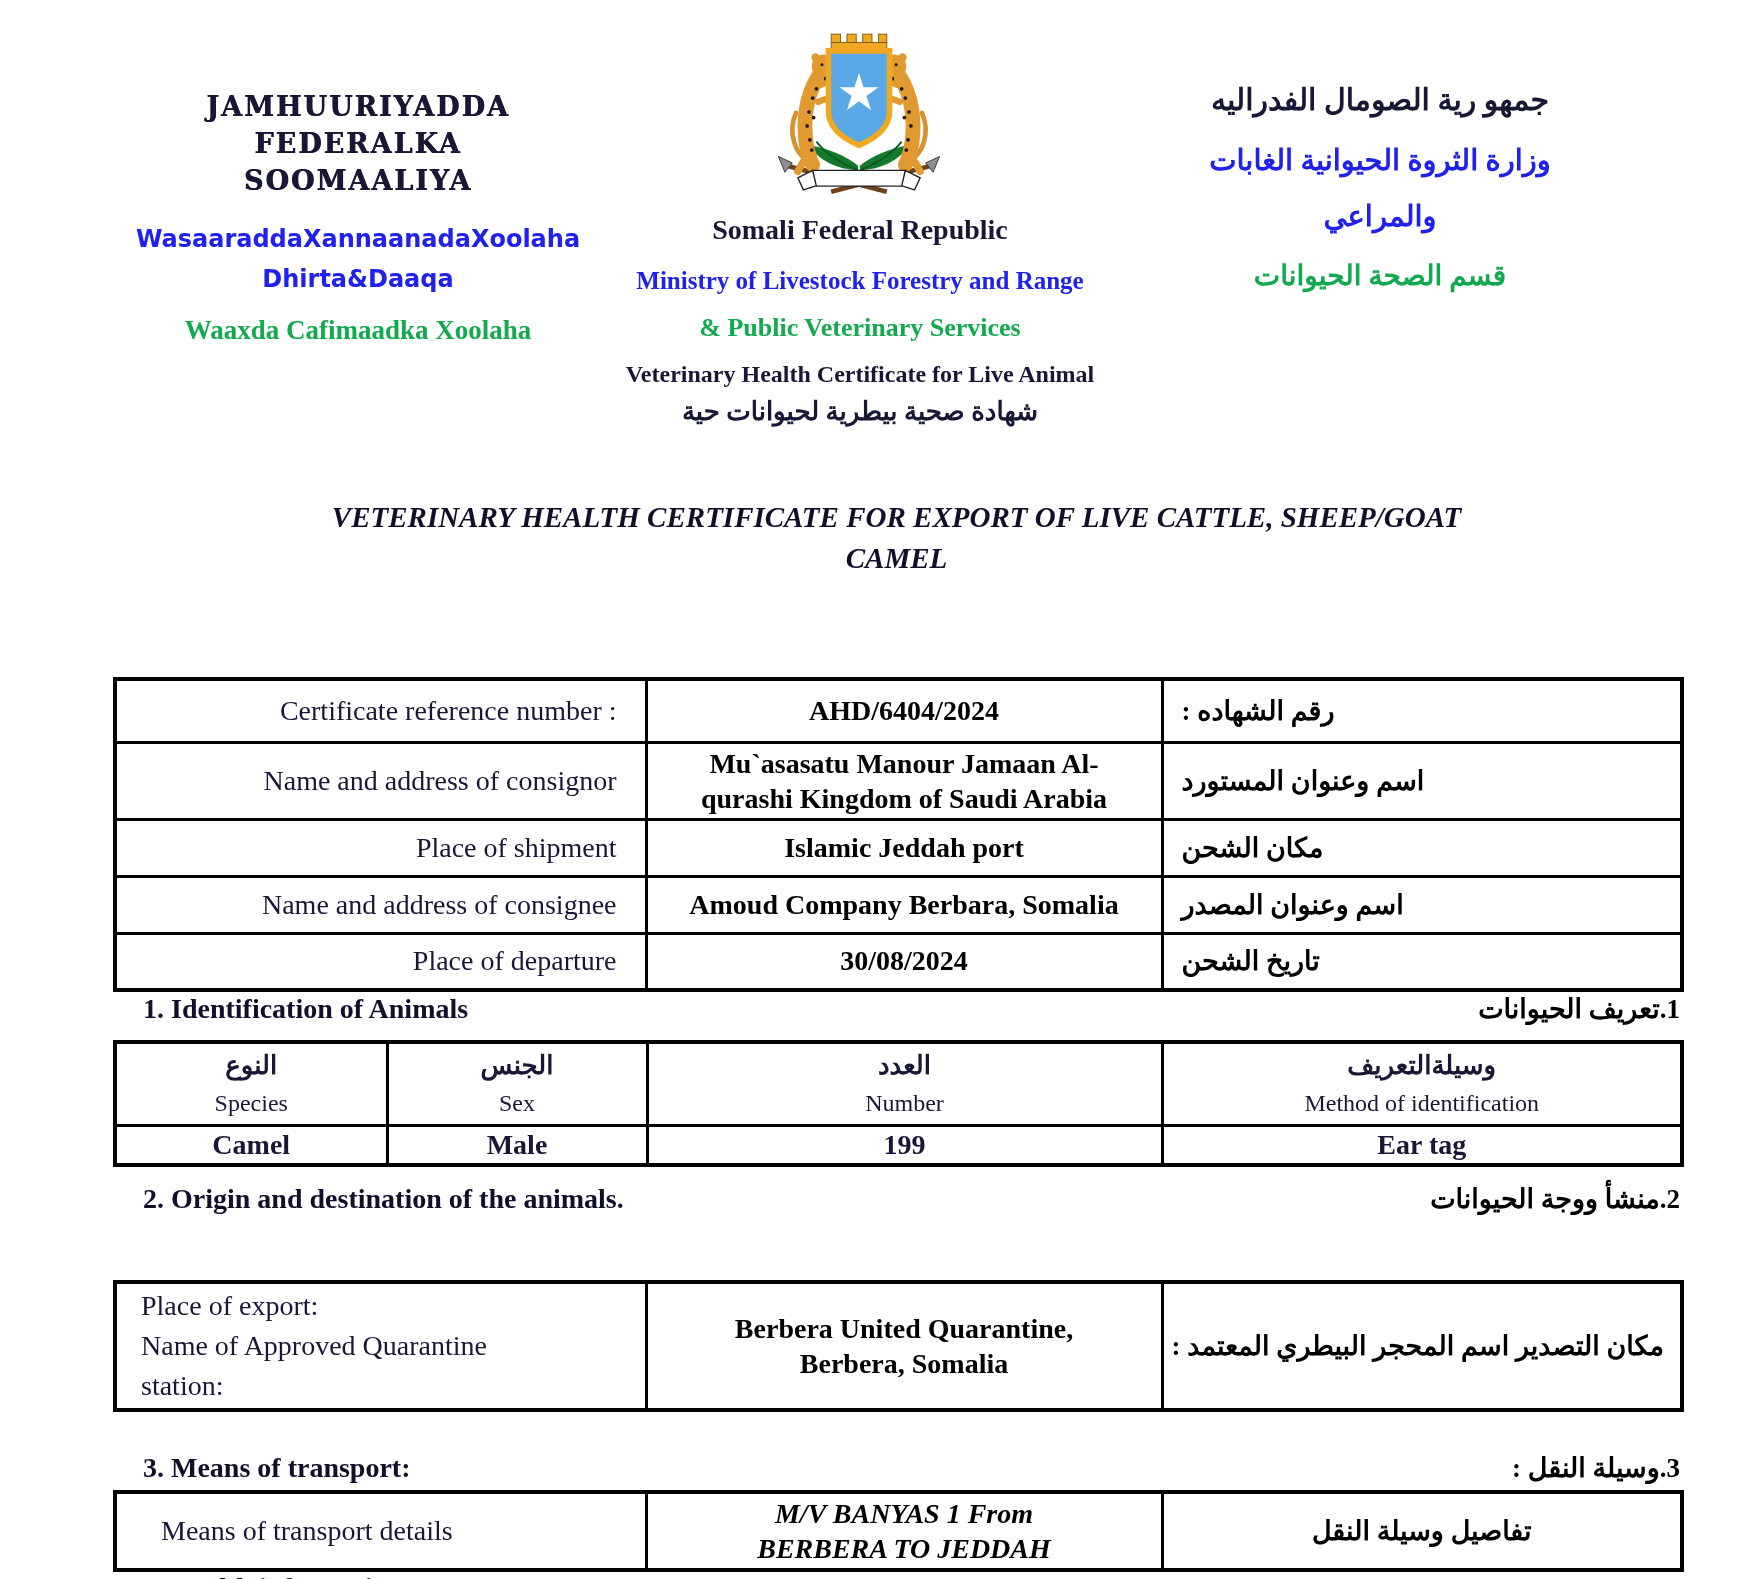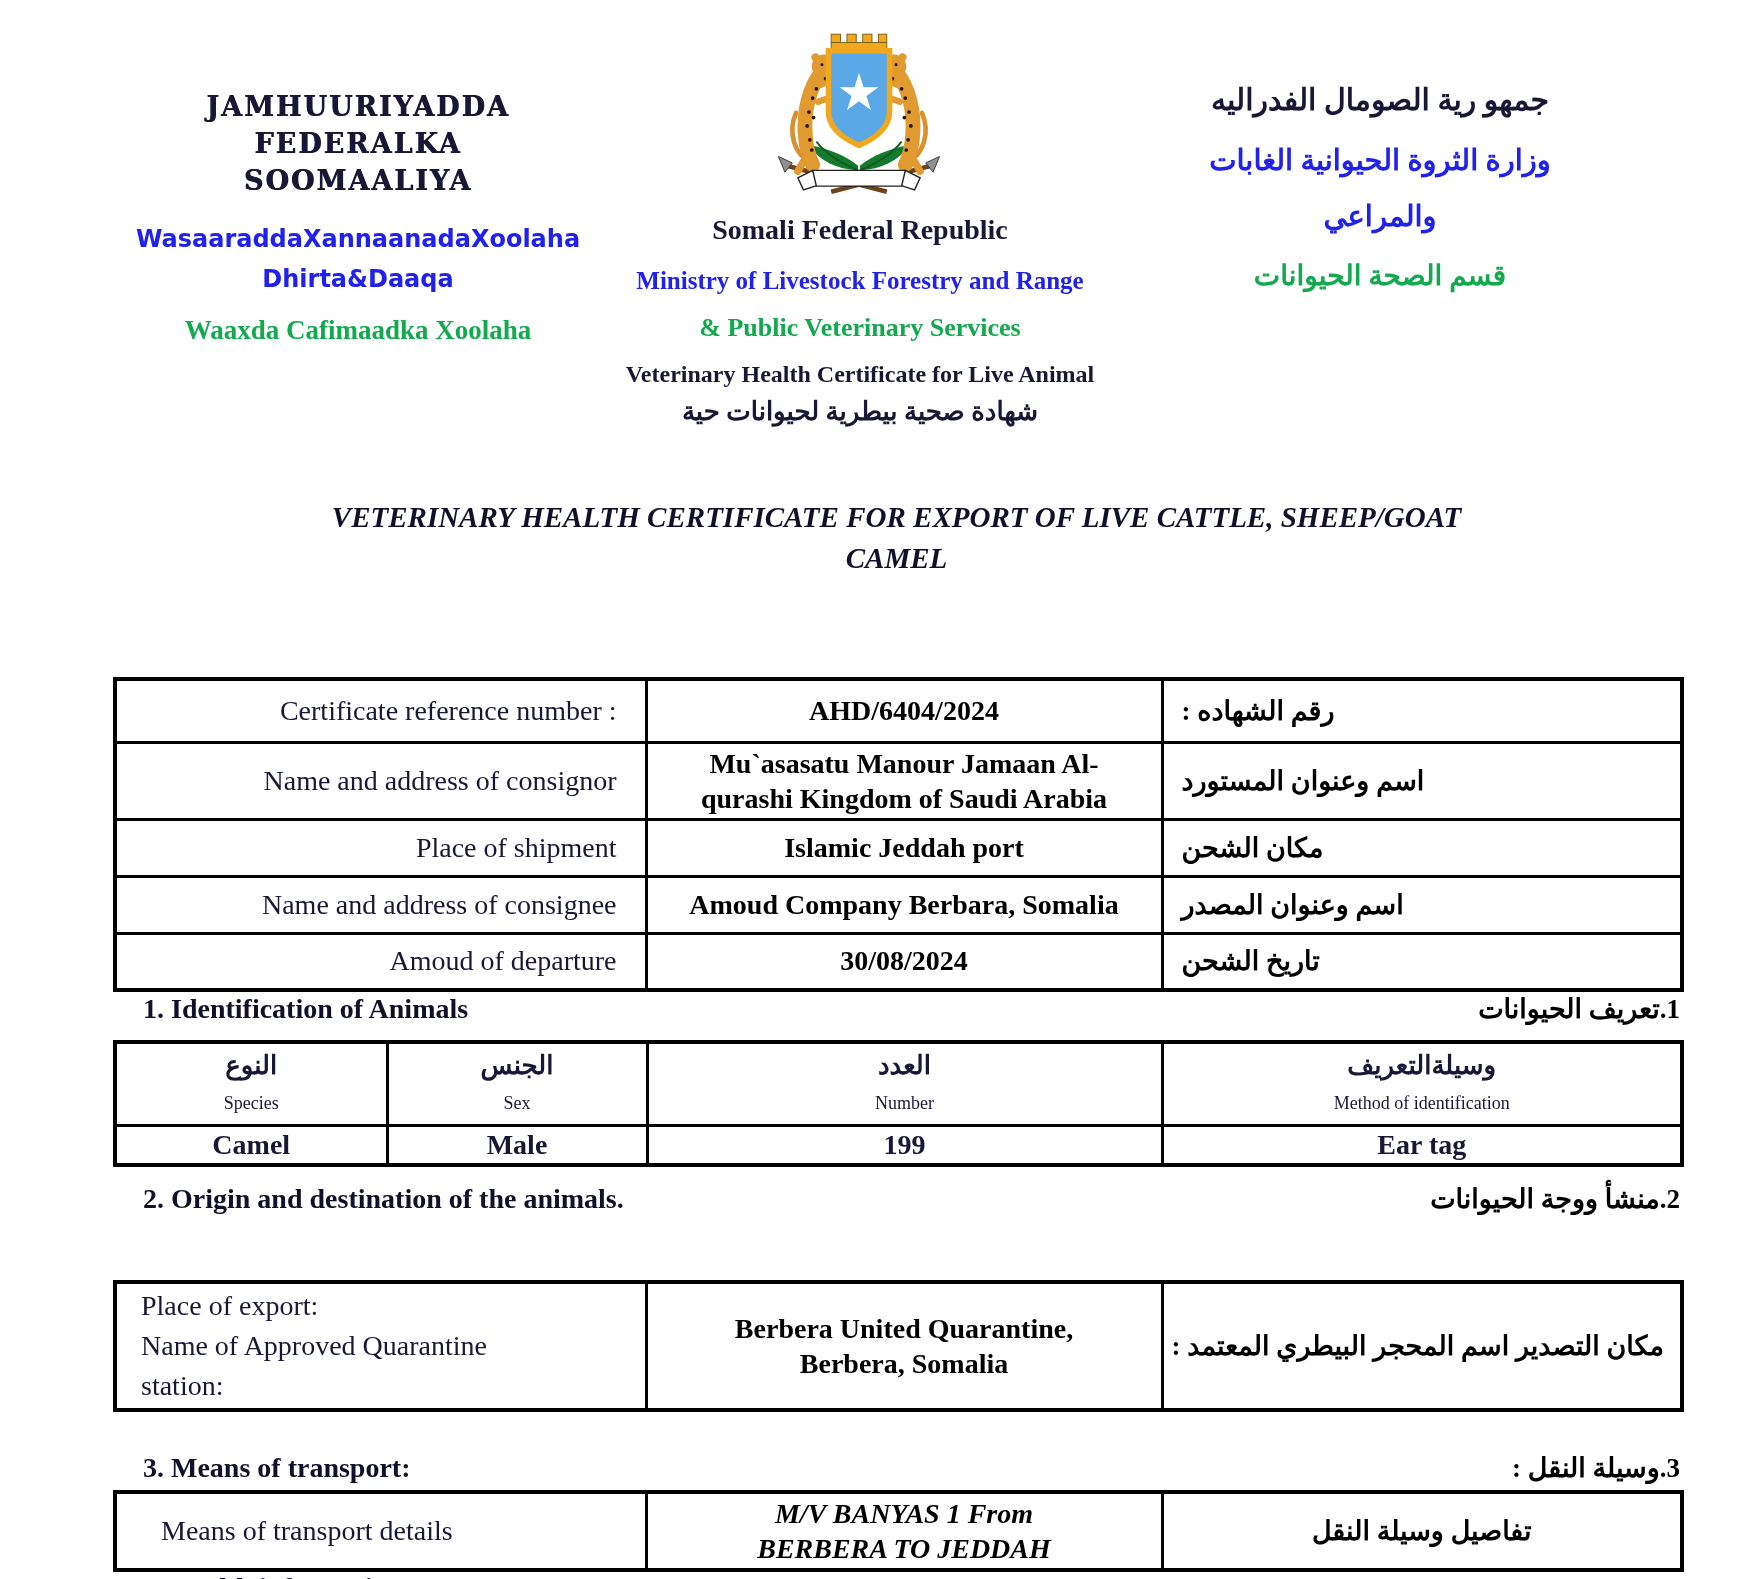--- a/index.html
+++ b/index.html
@@ -44,21 +44,21 @@
   td.ar{direction:rtl; font-weight:700; font-size:27px; color:#000;}
   td.ar-left{text-align:left; padding-left:18px;}
   td.ar-right{text-align:center; padding-right:14px;}
   td.ar-center{text-align:center;}
   .ref-val{color:var(--ref-blue);}
   .two-line{line-height:35px;}
   #table-cert{left:113px; top:677px;}
   #table-ident{left:113px; top:1040px;}
   #table-ident td{text-align:center;}
   .ident-ar{font-weight:700; font-size:26px; direction:rtl; line-height:38px;}
-  .ident-en{font-size:18px; line-height:36px;}
+  .ident-en{font-size:24px; line-height:36px;}
   #table-ident td.data{font-weight:700;}
   #table-origin{left:113px; top:1249px;margin-top:31px;}
   #table-transport{left:113px; top:1490px;}
   .transport-val{font-style:italic;}
   
   .sec-heading{left:113px; width:1567px; display:flex; justify-content:space-between; align-items:baseline;}
   .sec-en{font-weight:700; font-size:28px; color:#10102b; padding-left:30px;}
   .sec-ar{font-weight:700; font-size:27px; color:#000; direction:rtl;}
   #sec1{top:993px;} #sec2{top:1183px;} #sec3{top:1452px;}
   #sec4-partial{left:113px; top:1572px; width:1567px; height:7px; overflow:hidden;}
@@ -208,21 +208,21 @@
     <td class="lbl">Place of shipment</td>
     <td class="val">Islamic Jeddah port</td>
     <td class="ar ar-left">مكان الشحن</td>
   </tr>
   <tr style="height:57px">
     <td class="lbl">Name and address of consignee</td>
     <td class="val">Amoud Company Berbara, Somalia</td>
     <td class="ar ar-left">اسم وعنوان المصدر</td>
   </tr>
   <tr style="height:57px">
-    <td class="lbl">Amoud of departure</td>
+    <td class="lbl">Place of departure</td>
     <td class="val">30/08/2024</td>
     <td class="ar ar-left">تاريخ الشحن</td>
   </tr>
 </tbody>
   </table>
 
 <div class="abs sec-heading" id="sec1">
   <span class="sec-en">1. Identification of Animals</span>
   <span class="sec-ar">1.تعريف الحيوانات</span>
 </div>

